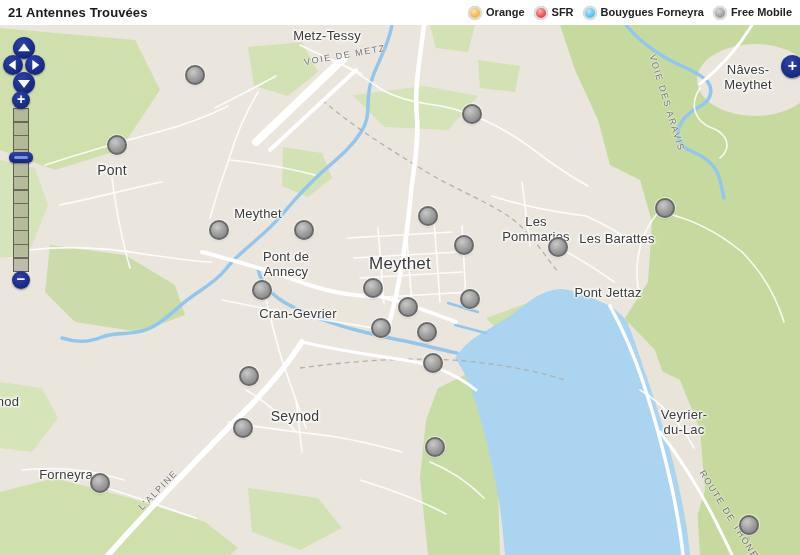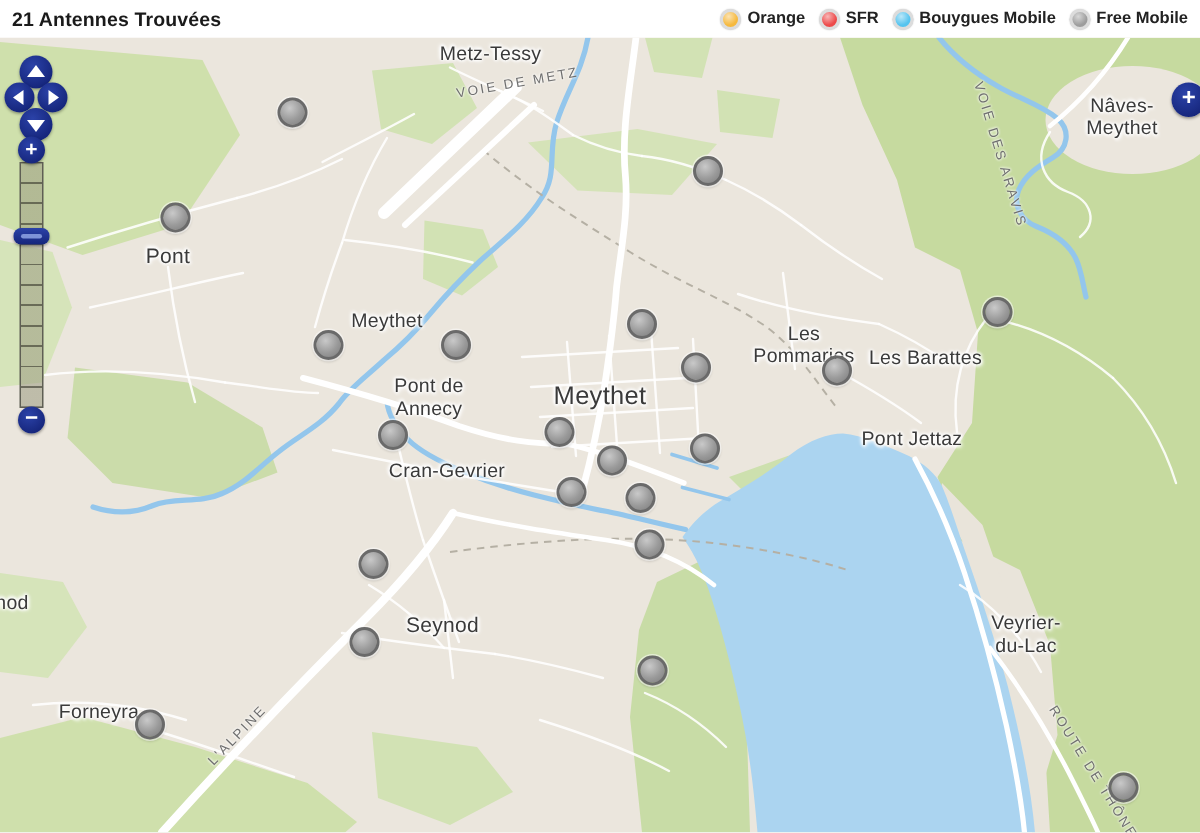--- a/index.html
+++ b/index.html
@@ -85,21 +85,21 @@
         <span class="legend-item">
           <span class="legend-dot" style="background: radial-gradient(circle at 38% 30%, rgba(255, 255, 255, 0.6), rgba(255, 255, 255, 0) 62%) rgb(246, 185, 62);"></span>
           <span class="legend-label">Orange</span>
         </span>
         <span class="legend-item">
           <span class="legend-dot" style="background: radial-gradient(circle at 38% 30%, rgba(255, 255, 255, 0.6), rgba(255, 255, 255, 0) 62%) rgb(237, 74, 74);"></span>
           <span class="legend-label">SFR</span>
         </span>
         <span class="legend-item">
           <span class="legend-dot" style="background: radial-gradient(circle at 38% 30%, rgba(255, 255, 255, 0.6), rgba(255, 255, 255, 0) 62%) rgb(85, 196, 239);"></span>
-          <span class="legend-label">Bouygues Mobile</span>
+          <span class="legend-label">Bouygues Forneyra</span>
         </span>
         <span class="legend-item">
           <span class="legend-dot" style="background: radial-gradient(circle at 38% 30%, rgba(255, 255, 255, 0.6), rgba(255, 255, 255, 0) 62%) rgb(157, 157, 157);"></span>
           <span class="legend-label">Free Mobile</span>
         </span>
       </span>
   </div>
 
   <div id="map">
 

